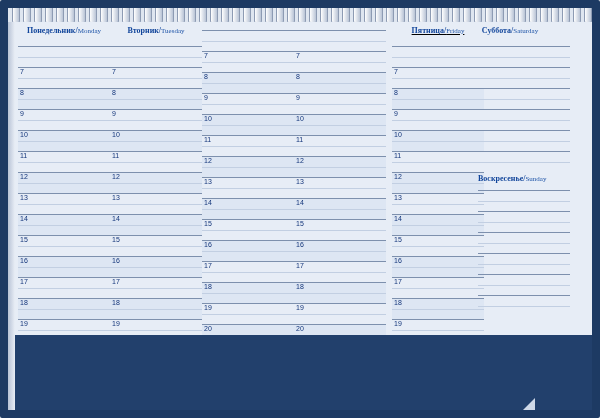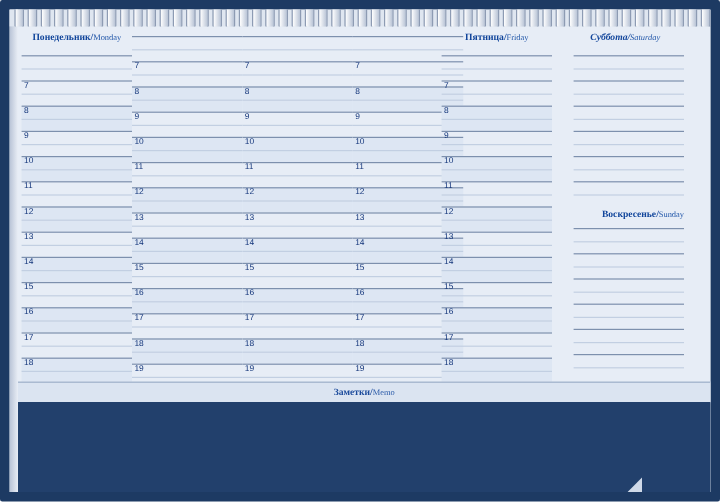--- a/index.html
+++ b/index.html
@@ -140,21 +140,21 @@
   }
   .blankrow .hr{
     position:absolute;
     left:0;right:0;top:10px;
     border-top:1px solid #c2cfe2;
   }
   .sunhead{
     position:absolute;
     top:174px;
     width:92px;
-    text-align:right;
+    text-align:left;
     font-size:8px;
     color:#11459b;
     font-weight:bold;
     white-space:nowrap;
   }
   .sunhead .en{
     font-weight:normal;
     font-size:7px;
     color:#1f55a8;
   }
@@ -303,20 +303,21 @@
           <div class="row alt">
             <div class="hour">20</div>
             <div class="hr"></div>
           </div>
           <div class="blankrow">
             <div class="hr"></div>
           </div>
         </div>
       </div>
       <div class="col" style="left: 110px;">
+        <div class="colhead"><span>Вторник/</span><span class="en">Tuesday</span></div>
         <div class="rows">
           <div class="blankrow">
             <div class="hr"></div>
           </div>
           <div class="row">
             <div class="hour">7</div>
             <div class="hr"></div>
           </div>
           <div class="row alt">
             <div class="hour">8</div>
@@ -500,21 +501,21 @@
           </div>
           <div class="row alt">
             <div class="hour">20</div>
             <div class="hr"></div>
           </div>
           <div class="blankrow">
             <div class="hr"></div>
           </div>
         </div>
       </div>
-      <div class="col" style="left: 368px;">
+      <div class="col" style="left: 392px; text-decoration: underline;">
         <div class="colhead"><span>Пятница/</span><span class="en">Friday</span></div>
         <div class="rows">
           <div class="blankrow">
             <div class="hr"></div>
           </div>
           <div class="row">
             <div class="hour">7</div>
             <div class="hr"></div>
           </div>
           <div class="row alt">
@@ -567,21 +568,21 @@
           </div>
           <div class="row alt">
             <div class="hour">20</div>
             <div class="hr"></div>
           </div>
           <div class="blankrow">
             <div class="hr"></div>
           </div>
         </div>
       </div>
-      <div class="col" style="left: 475px; font-style: italic;">
+      <div class="col" style="left: 464px;">
         <div class="colhead"><span>Суббота/</span><span class="en">Saturday</span></div>
         <div class="rows"></div>
       </div>
       <div class="satrows" style="left: 478px; position: absolute; top: 46px;">
         <div class="blankrow">
           <div class="hr"></div>
         </div>
         <div class="blankrow alt">
           <div class="hr"></div>
         </div>
@@ -614,20 +615,15 @@
         </div>
         <div class="blankrow">
           <div class="hr"></div>
         </div>
         <div class="blankrow alt">
           <div class="hr"></div>
         </div>
       </div>
     </div>
 
-  <div class="memo-bar">
-    <div class="memo-label">
-      <span>Заметки/</span><span class="en">Memo</span>
-    </div>
-  </div>
   <div class="bottomblock"></div>
   <div class="corner-fold"></div>
 </div>
 
 </body></html>

